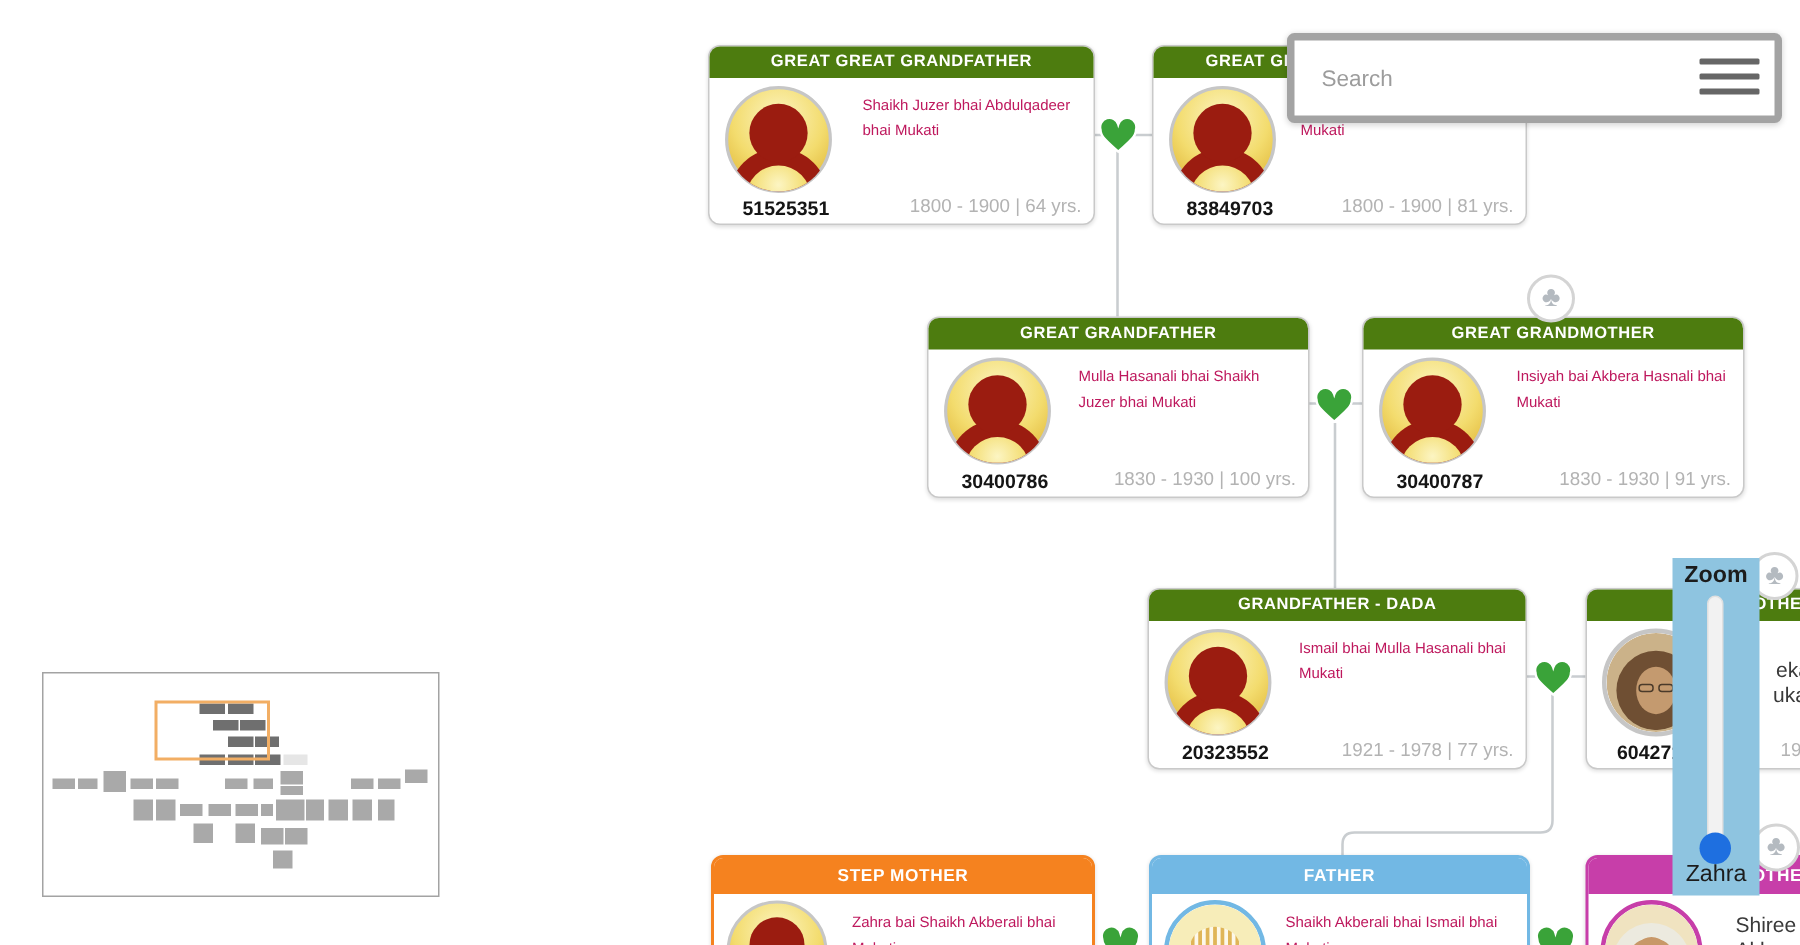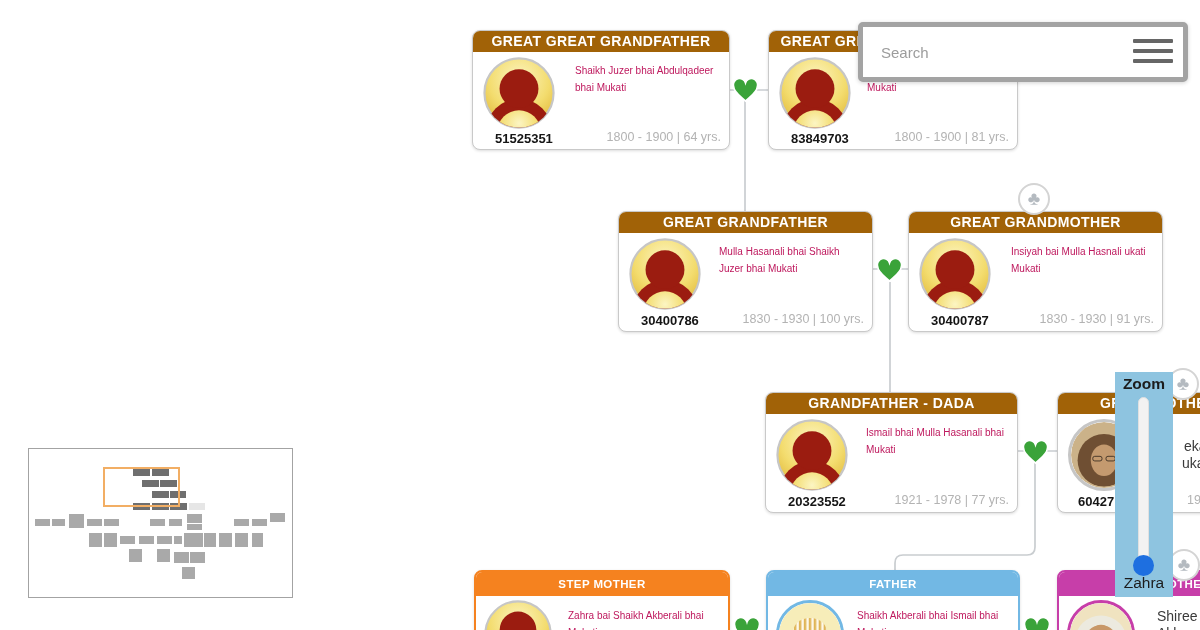--- a/index.html
+++ b/index.html
@@ -6,22 +6,22 @@
   body{
     width:1200px;height:630px;position:relative;overflow:hidden;
     background:#ffffff;
     font-family:"Liberation Sans","DejaVu Sans",sans-serif;
   }
   
   #connectors{position:absolute;left:0;top:0;z-index:1;pointer-events:none;}
   
   .card{position:absolute;background:#fff;border:1px solid #c9c9c9;border-radius:8px;
         box-shadow:0 1px 3px rgba(0,0,0,.14);z-index:2;}
-  .card .hdr{height:21px;line-height:21px;background:#a16207;border-radius:7px 7px 0 0;
-        color:#fff;font-weight:bold;font-size:14px;letter-spacing:.4px;text-align:center;
+  .card .hdr{height:21px;line-height:21px;background:#4d7c0f;border-radius:7px 7px 0 0;
+        color:#fff;font-weight:bold;font-size:11px;letter-spacing:.4px;text-align:center;
         white-space:nowrap;overflow:hidden;}
   .card .body{position:relative;height:calc(100% - 21px);}
   .card.colored{border-width:2px;}
   .card.colored .hdr{height:24px;line-height:24px;font-size:11.5px;border-radius:6px 6px 0 0;}
   .card.orange{border-color:#f5821f;}  .card.orange .hdr{background:#f5821f;}
   .card.blue{border-color:#72b8e4;}    .card.blue .hdr{background:#72b8e4;}
   .card.magenta{border-color:#c73ea9;} .card.magenta .hdr{background:#c73ea9;}
   .avatar{position:absolute;left:10px;top:5px;width:72px;height:72px;border-radius:50%;}
   .avatar svg{display:block;width:100%;height:100%;}
   .avatar.photo{overflow:hidden;border:3px solid #c6c6c6;box-sizing:border-box;}
@@ -174,21 +174,21 @@
 </div>
 
 <div class="card" style="left:908px;top:211px;width:253px;height:119px">
   <div class="hdr">GREAT GRANDMOTHER</div>
   <div class="body">
     <div class="avatar">
         <svg viewBox="0 0 100 100">
           <use href="#gen-avatar"></use>
         </svg>
       </div>
-    <div class="name">Insiyah bai Mulla Hasnali ukati Mukati</div>
+    <div class="name">Insiyah bai Akbera Hasnali bhai Mukati</div>
     <div class="pid">30400787</div>
     <div class="dates">1830 - 1930  | 91 yrs.</div>
   </div>
 </div>
 
 <div class="card" style="left:765px;top:392px;width:251px;height:119px">
   <div class="hdr">GRANDFATHER - DADA</div>
   <div class="body">
     <div class="avatar">
         <svg viewBox="0 0 100 100">

